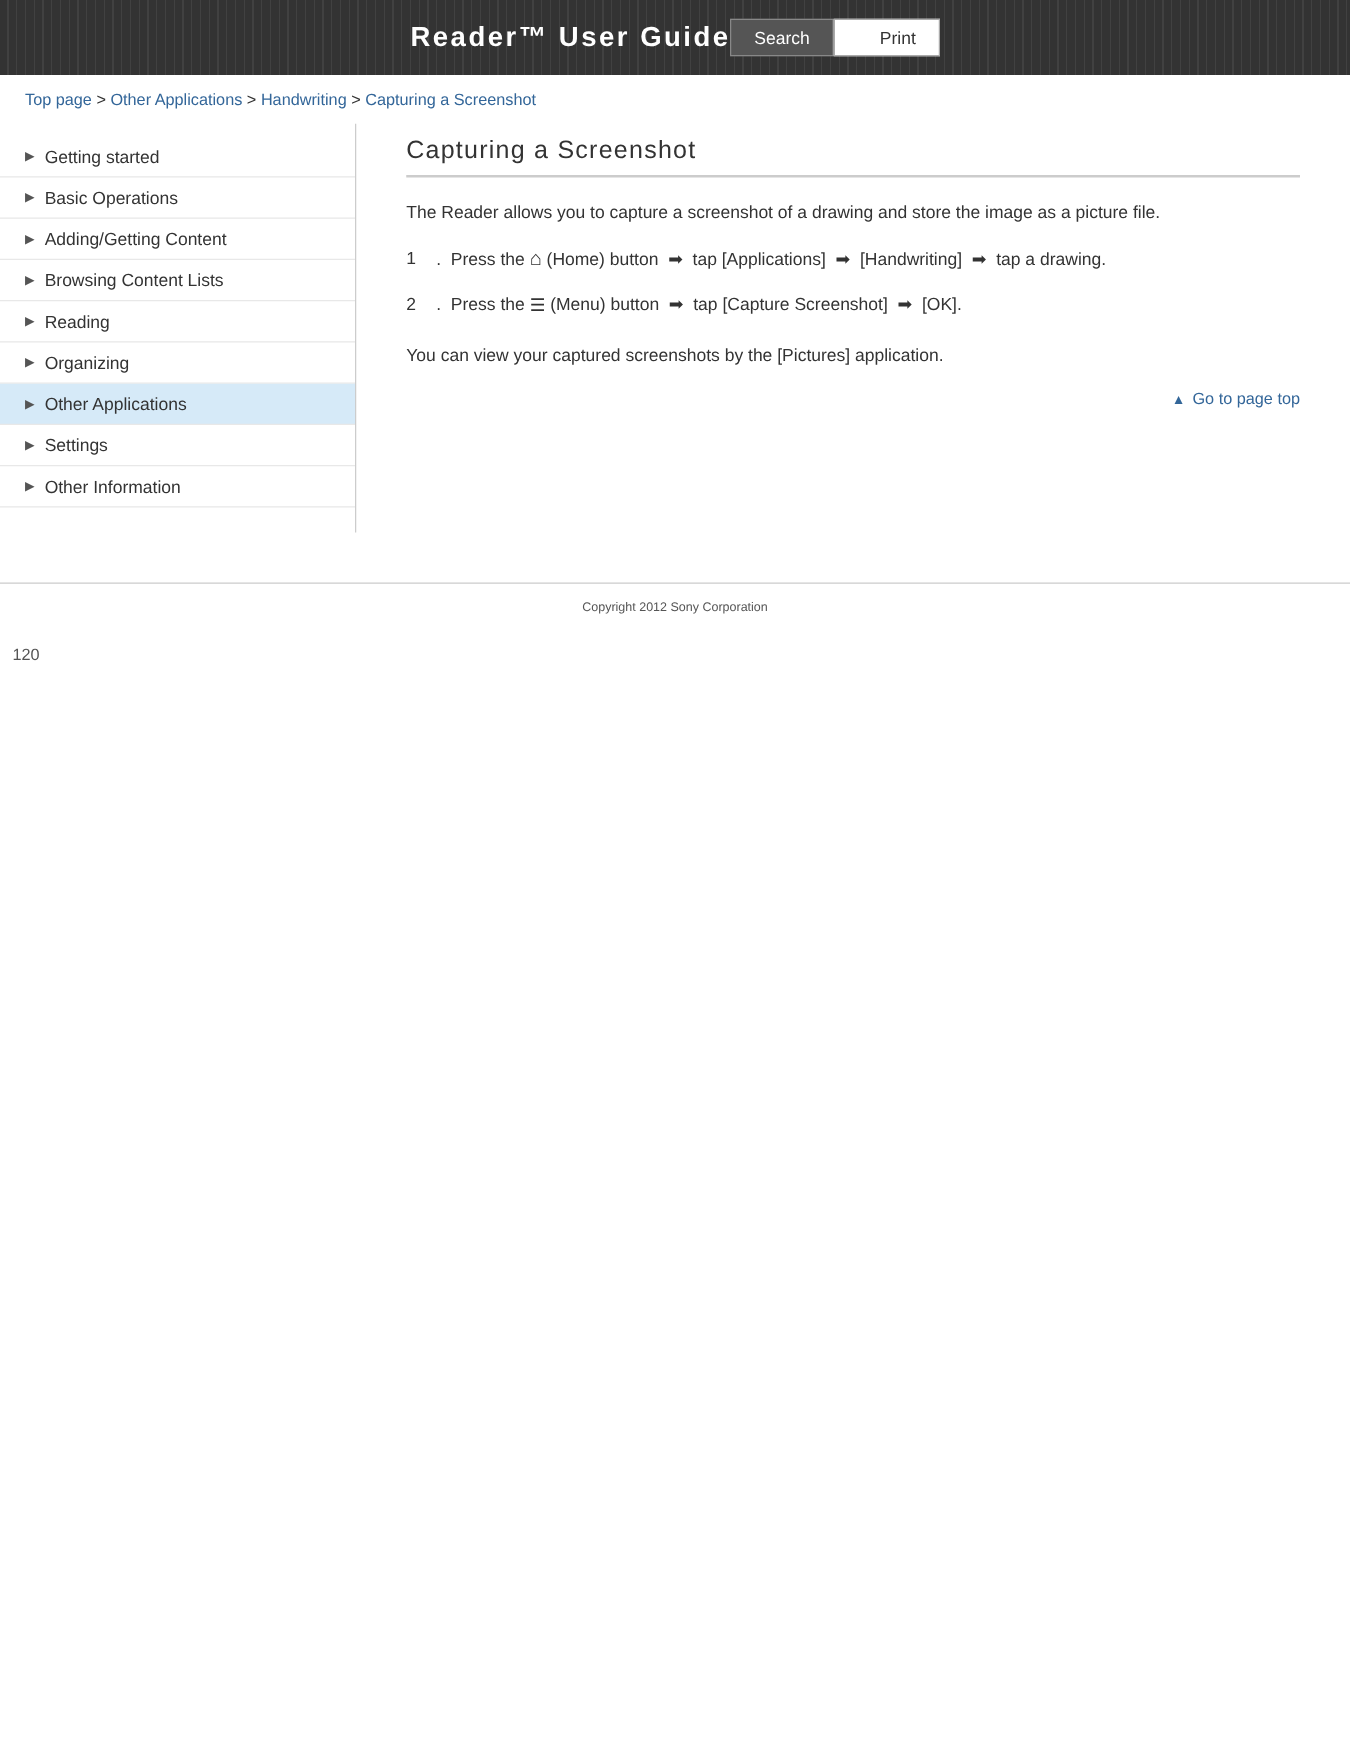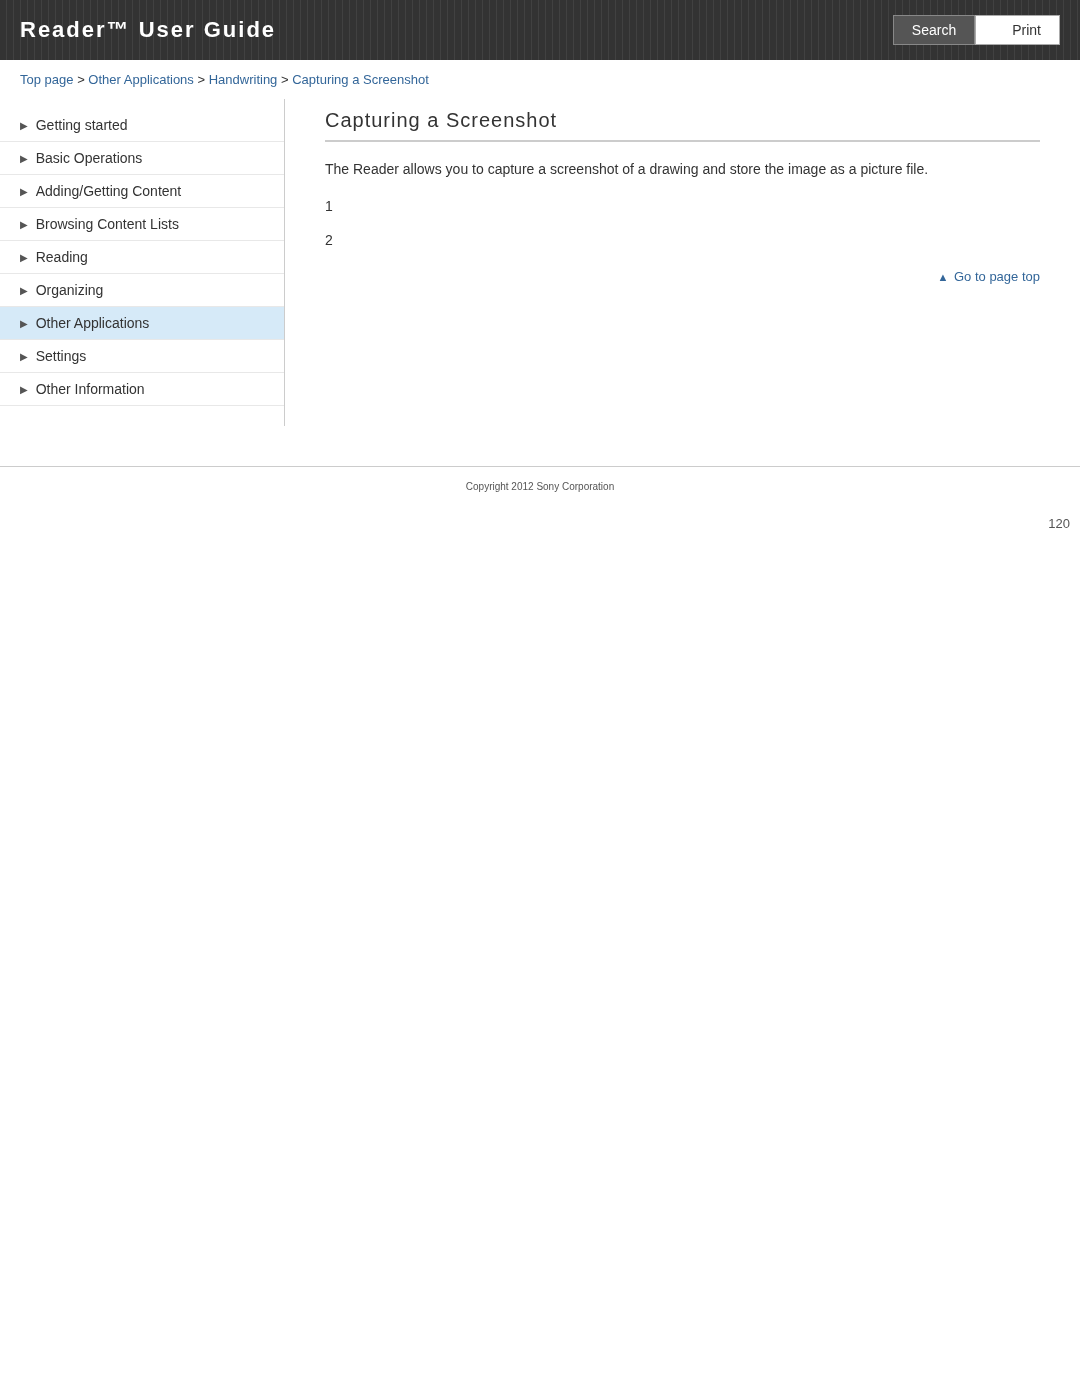--- a/index.html
+++ b/index.html
@@ -11,21 +11,21 @@
       color: #333;
       width: 1080px;
       min-height: 1397px;
     }
 
     
     .header {
       background: #333;
       display: flex;
       align-items: center;
-      justify-content: space-between;
+      justify-content: center;
       padding: 0 20px;
       height: 60px;
       background-image: repeating-linear-gradient(
         90deg,
         transparent,
         transparent 6px,
         rgba(255,255,255,0.07) 6px,
         rgba(255,255,255,0.07) 7px
       );
     }
@@ -176,21 +176,21 @@
       border-top: 1px solid #ccc;
       text-align: center;
       padding: 14px;
       font-size: 10px;
       color: #555;
       margin-top: 20px;
     }
 
     
     .page-number {
-      text-align: right;
+      text-align: left;
       padding: 10px;
       font-size: 13px;
       color: #555;
     }
 
     
     .icon-home {
       display: inline-block;
       font-size: 16px;
       vertical-align: middle;
@@ -265,26 +265,33 @@
     </div>
   </nav>
 
   <main class="content">
     <h1 class="page-title">Capturing a Screenshot</h1>
 
     <p class="content-paragraph">The Reader allows you to capture a screenshot of a drawing and store the image as a picture file.</p>
 
     <div class="content-step">
       <span class="step-num">1</span>
+      <span>
+        . &nbsp;Press the <span class="icon-home">⌂</span> (Home) button &nbsp;➡&nbsp; tap [Applications] &nbsp;➡&nbsp; [Handwriting] &nbsp;➡&nbsp; tap a drawing.
+      </span>
     </div>
 
     <div class="content-step">
       <span class="step-num">2</span>
-    </div>
-
+      <span>
+        . &nbsp;Press the <span class="icon-menu">☰</span> (Menu) button &nbsp;➡&nbsp; tap [Capture Screenshot] &nbsp;➡&nbsp; [OK].
+      </span>
+    </div>
+
+    <p class="content-paragraph">You can view your captured screenshots by the [Pictures] application.</p>
 
     <div class="go-to-top">
       <a href="#">
         <span class="triangle-up">▲</span>
         <span>Go to page top</span>
       </a>
     </div>
   </main>
 
 </div>

